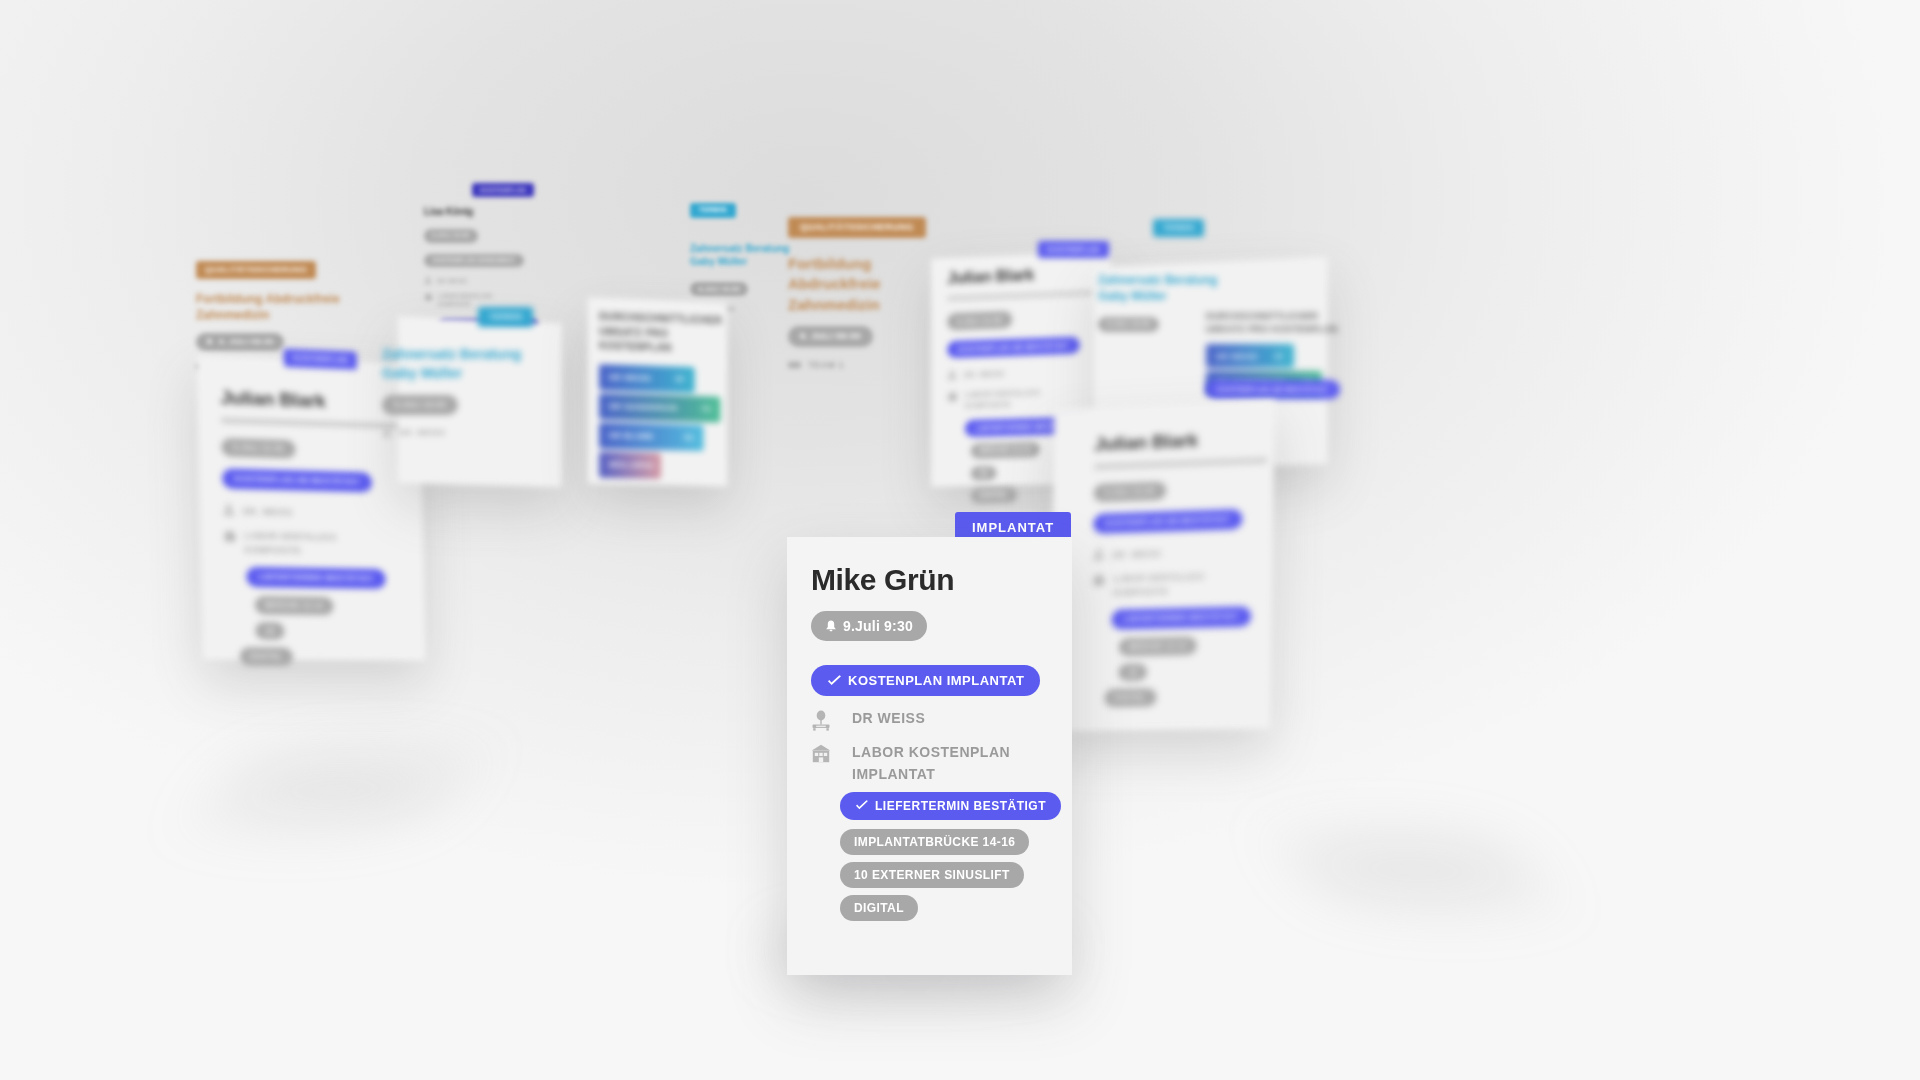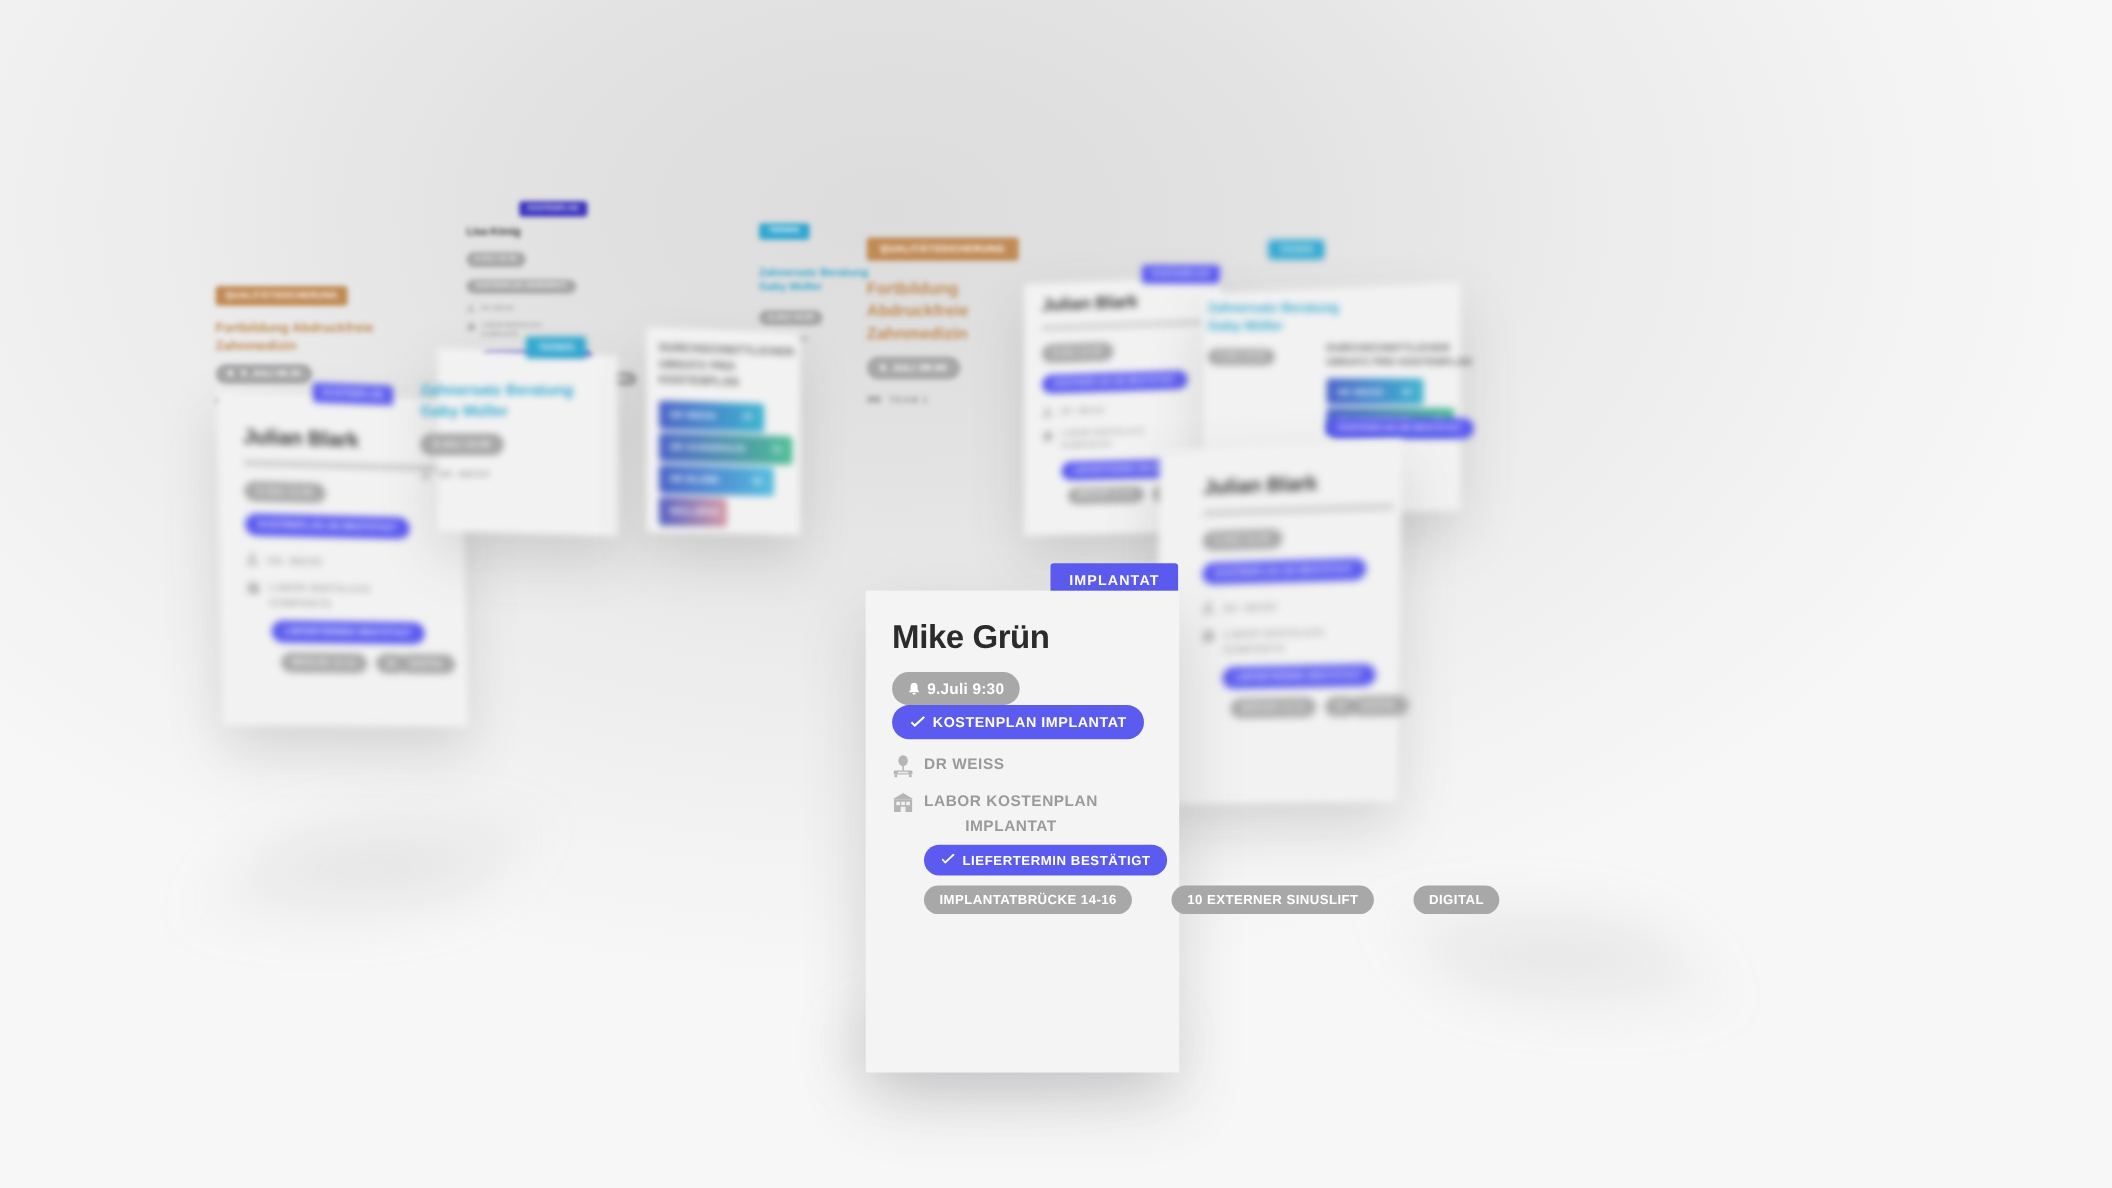--- a/index.html
+++ b/index.html
@@ -38,27 +38,27 @@
   .t-brown  { background: #c08a54; color: #fff; }
   .t-gray   { background: #a8a8a8; color: #fff; }
   .t-indigo { background: #3b35bd; color: #fff; }
 
   
   .fc-inner { padding: 26px 24px 20px 24px; }
   .fc-name {
     font-size: 30px; font-weight: 700; color: #2b2b2b;
     letter-spacing: -0.4px; margin-bottom: 14px;
   }
-  .row { display: flex; align-items: flex-start; gap: 9px; margin-bottom: 13px; text-align: center; }
+  .row { display: flex; align-items: flex-start; gap: 21px; margin-bottom: 13px; }
   .icon { flex: 0 0 auto; display: block; }
   .meta {
     font-size: 14px; font-weight: 700; color: #9a9a9a;
     letter-spacing: .5px; line-height: 1.2;
   }
-  .pillstack { display: flex; flex-direction: row; align-items: flex-start; gap: 8px; }
+  .pillstack { display: flex; flex-direction: column; align-items: flex-start; gap: 8px; }
   .indent { margin-left: 30px; }
 
   
   .g-title { font-size: 21px; font-weight: 700; color: #3a3a3a; letter-spacing: -.2px; }
   .g-sub { height: 5px; background: #c9c9c9; border-radius: 3px; margin-top: 9px; }
   .g-head-orange { color: #c08a54; font-size: 15px; font-weight: 700; line-height: 1.35; }
   .g-head-cyan { color: #34a8d0; font-size: 16px; font-weight: 700; line-height: 1.35; }
   .g-chart-title { font-size: 10px; font-weight: 700; color: #555; letter-spacing: .4px; line-height: 1.45; }
 
   .bar { border-radius: 3px; display: flex; align-items: center; justify-content: space-between;
@@ -365,21 +365,21 @@
 
   <div style="position:absolute; left:955px; top:512px;">
     <span class="tag tag-sq t-purple" style="font-size:13px; padding:9px 17px; letter-spacing:1px;">IMPLANTAT</span>
   </div>
 
   <div class="card focus" style="left:787px; top:537px; width:285px; height:438px;">
     <div class="fc-inner">
 
       <div class="fc-name">Mike Grün</div>
 
-      <div style="margin-bottom:0;">
+      <div style="margin-bottom:24px;">
         <span class="tag tag-pill t-gray" style="font-size:14px; padding:8px 14px; letter-spacing:.2px;">
           <svg class="icon" width="12" height="13" viewBox="0 0 12 13">
             <path d="M6 0.6c-2 0-3.2 1.5-3.2 3.4v3.1L1.2 9.3h9.6L9.2 7.1V4C9.2 2.1 8 0.6 6 0.6z" fill="#fff"></path>
             <rect x="4.6" y="9.8" width="2.8" height="1.5" rx="0.7" fill="#fff"></rect>
           </svg>
           <span>9.Juli  9:30</span>
         </span>
       </div>
 
       <div style="margin-bottom:14px;">

